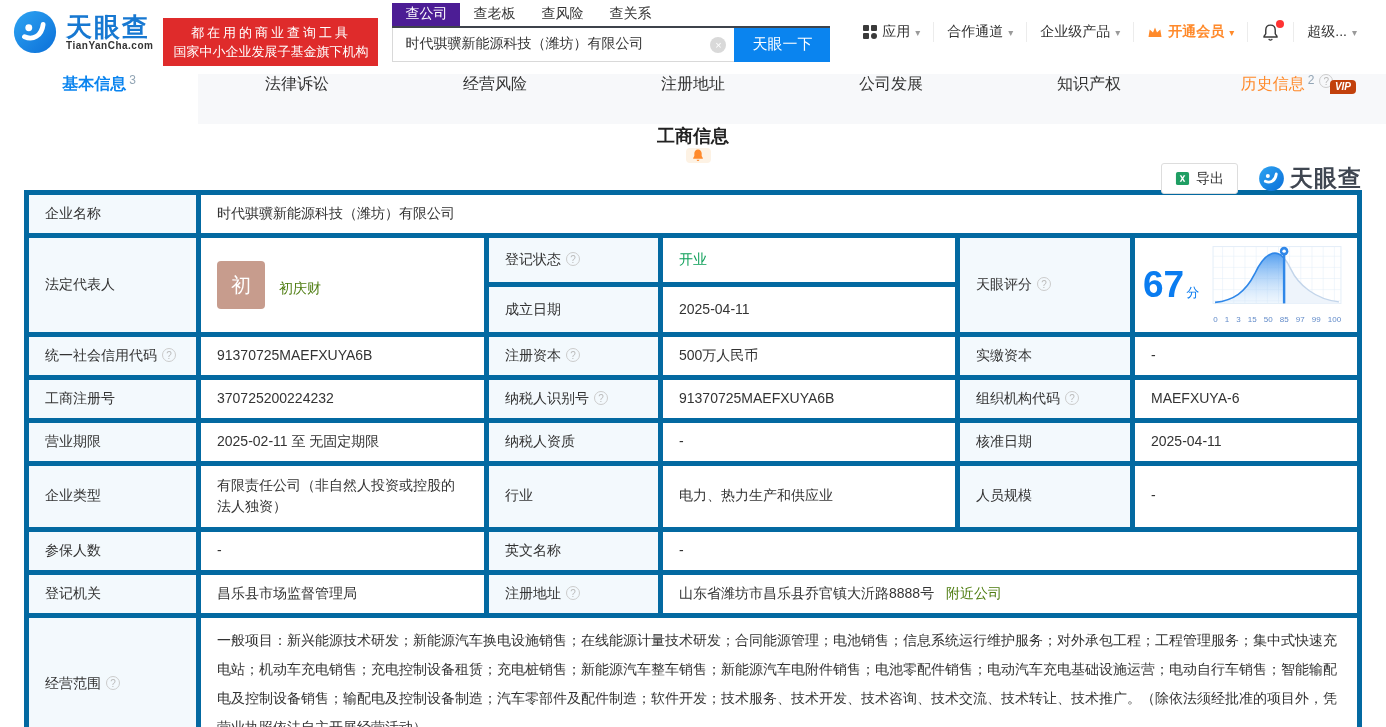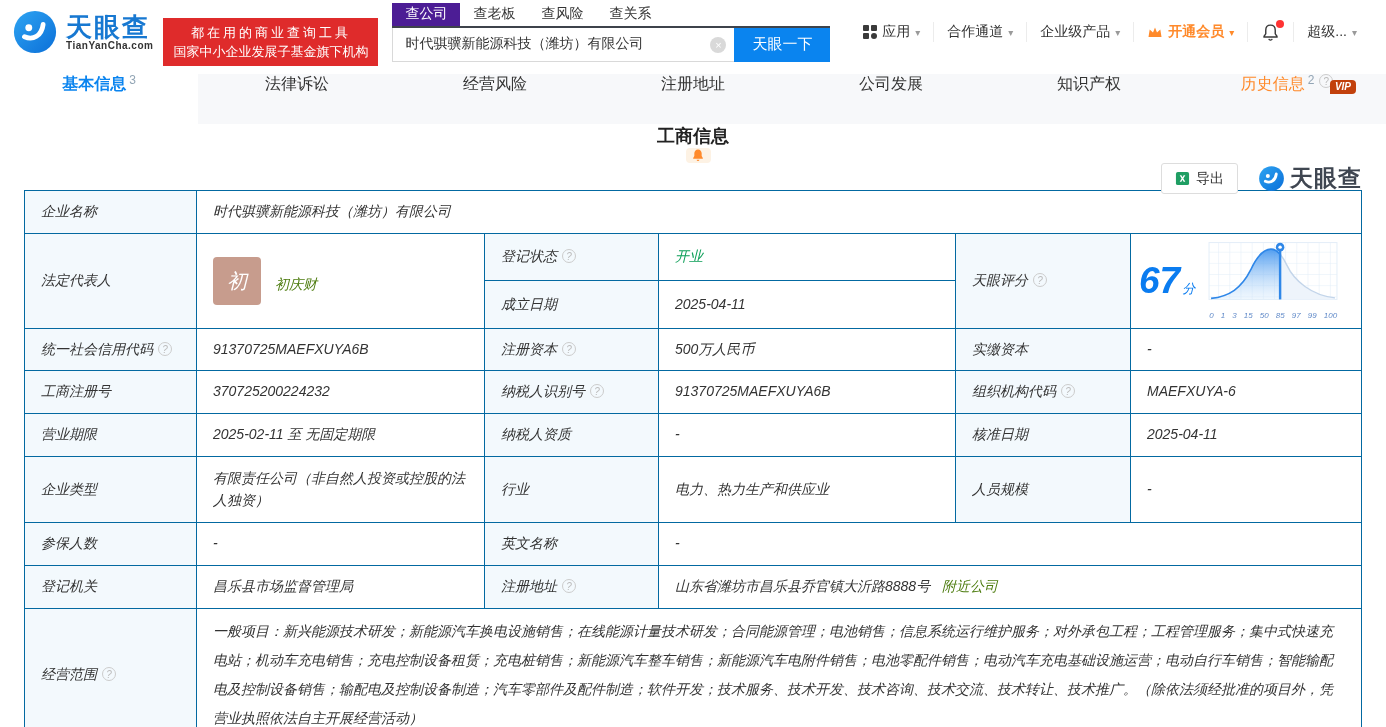--- a/index.html
+++ b/index.html
@@ -50,21 +50,21 @@
   .section-head { height:66px; display:flex; align-items:center;flex-direction:column; }
   .section-title { font-size:18px; font-weight:bold; color:#222; }
   .bell-badge { width:25px; height:25px; margin-left:10px; background:#fdf2e4; border-radius:4px; display:flex; align-items:center; justify-content:center; cursor:pointer; }
   .head-right { margin-left:auto; display:flex; align-items:flex-end; }
   .export-btn { height:31px; display:flex; align-items:center; gap:6px; border:1px solid #ddd; border-radius:3px; background:#fff; padding:0 13px; font-size:14px; color:#333; cursor:pointer; }
   .watermark { display:flex; align-items:center; gap:5px; margin-left:20px; }
   .watermark .wm-text { font-size:23px; font-weight:bold; color:#3f4651; letter-spacing:1px; }
 
   
   table.info { width:100%; border-collapse:collapse; table-layout:fixed; }
-  table.info td { border:1px solid #0369a1; font-size:14px; padding:8px 16px; line-height:1.55; vertical-align:middle; color:#333;font-style:italic; }
+  table.info td { border:5px solid #0369a1; font-size:14px; padding:8px 16px; line-height:1.55; vertical-align:middle; color:#333; }
   td.lbl { background:#f3f9fd; color:#4c4c4c; }
   .link { color:#4d7c0f; cursor:pointer; text-decoration:none;margin-top:8px; }
   .status-open { color:#0fa05a; cursor:pointer; }
 
   .rep-cell { display:flex; align-items:center; gap:14px; }
   .avatar { width:48px; height:48px; border-radius:4px; background:#c79c8d; color:#fff; font-size:20px; display:flex; align-items:center; justify-content:center; cursor:pointer; flex:0 0 48px; }
   .rep-name { font-size:14px; }
 
   .score-cell { display:flex; align-items:center; gap:12px; padding:2px 0; }
   .score-num { font-size:37px; font-weight:bold; color:#0a7cf0; line-height:1; }

